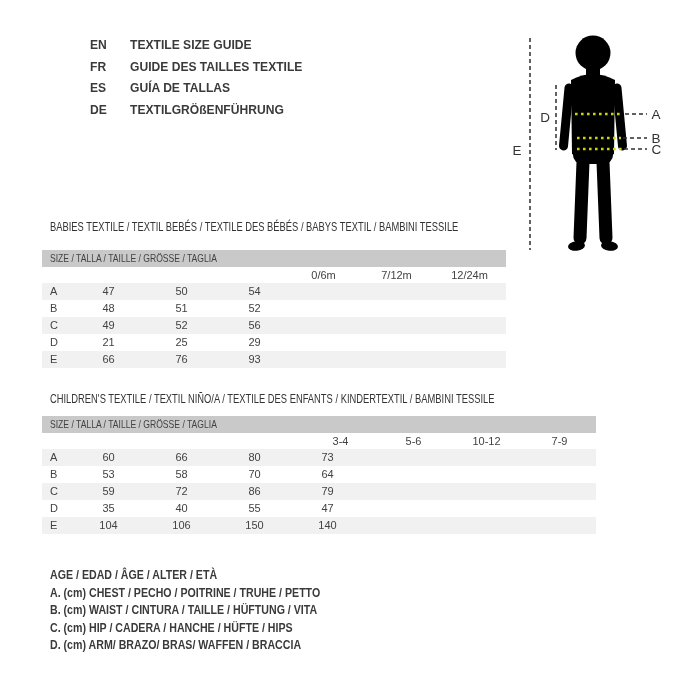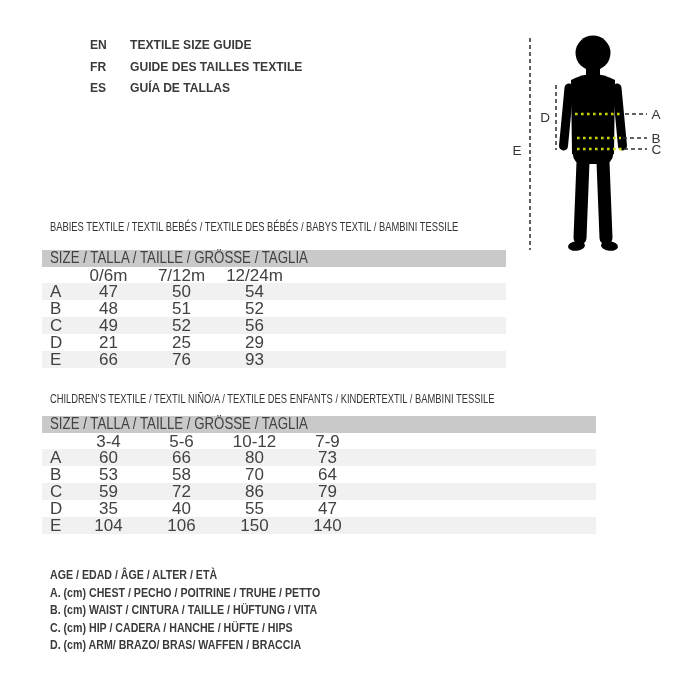--- a/index.html
+++ b/index.html
@@ -20,25 +20,25 @@
   
   .lang-block { position:absolute; left:50px; top:34px;margin-left:40px; }
   .lang-row { display:flex; height:21.5px; align-items:center; font-size:13px; font-weight:700; color:#3a3a3a; }
   .lang-code { width:40px; }
   
   .section-heading { position:absolute; left:50px; font-size:13px; font-weight:400; color:#343434; white-space:nowrap; }
   .heading-babies { top:219px; }
   .heading-children { top:391px; }
 
   
-  .size-table { position:absolute; left:42px; font-size:17px; color:#424242; }
+  .size-table { position:absolute; left:42px; font-size:11px; color:#424242; }
   .babies-table { top:250px; width:464px; }
   .children-table { top:416px; width:554px; }
   .t-sizebar { background:#c9c9c9; height:16.5px; line-height:16.5px; padding-left:8px; white-space:nowrap; }
-  .t-colrow { display:flex; height:16.5px; line-height:17px; }
+  .t-colrow { display:flex; height:16.5px; line-height:17px;justify-content:flex-end; }
   .t-row { display:flex; height:17px; line-height:17px; }
   .t-row.stripe { background:#f1f1f1; }
   .cell-label { width:30px; padding-left:8px; }
   .cell { width:73px; text-align:center; }
 
   
   .legend { position:absolute; left:50px; top:552px;margin-top:15px; }
   .legend-line { height:17.5px; line-height:17.5px; font-size:12.5px; font-weight:700; color:#3a3a3a; white-space:nowrap; }
 
   
@@ -54,20 +54,24 @@
     <span class="lang-code"><span class="cond sqz93">EN</span></span>
     <span class="cond sqz93">TEXTILE SIZE GUIDE</span>
   </div>
   <div class="lang-row">
     <span class="lang-code"><span class="cond sqz93">FR</span></span>
     <span class="cond sqz93">GUIDE DES TAILLES TEXTILE</span>
   </div>
   <div class="lang-row">
     <span class="lang-code"><span class="cond sqz93">ES</span></span>
     <span class="cond sqz93">GUÍA DE TALLAS</span>
+  </div>
+  <div class="lang-row">
+    <span class="lang-code"><span class="cond sqz93">DE</span></span>
+    <span class="cond sqz93">TEXTILGRÖßENFÜHRUNG</span>
   </div>
 </div>
 
 <div class="figure-wrap">
   <svg viewBox="0 0 185 230" xmlns="http://www.w3.org/2000/svg">
 
     <g fill="#000000">
       <circle cx="98" cy="25" r="17.5"></circle>
       <rect x="91" y="36" width="14" height="14"></rect>
       <path d="M76 52 Q98 40 120 52 L119 126 Q98 136 77 126 Z"></path>

